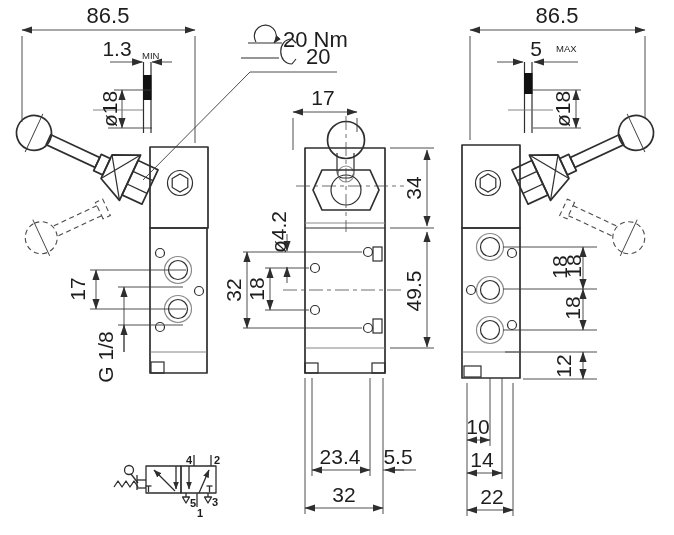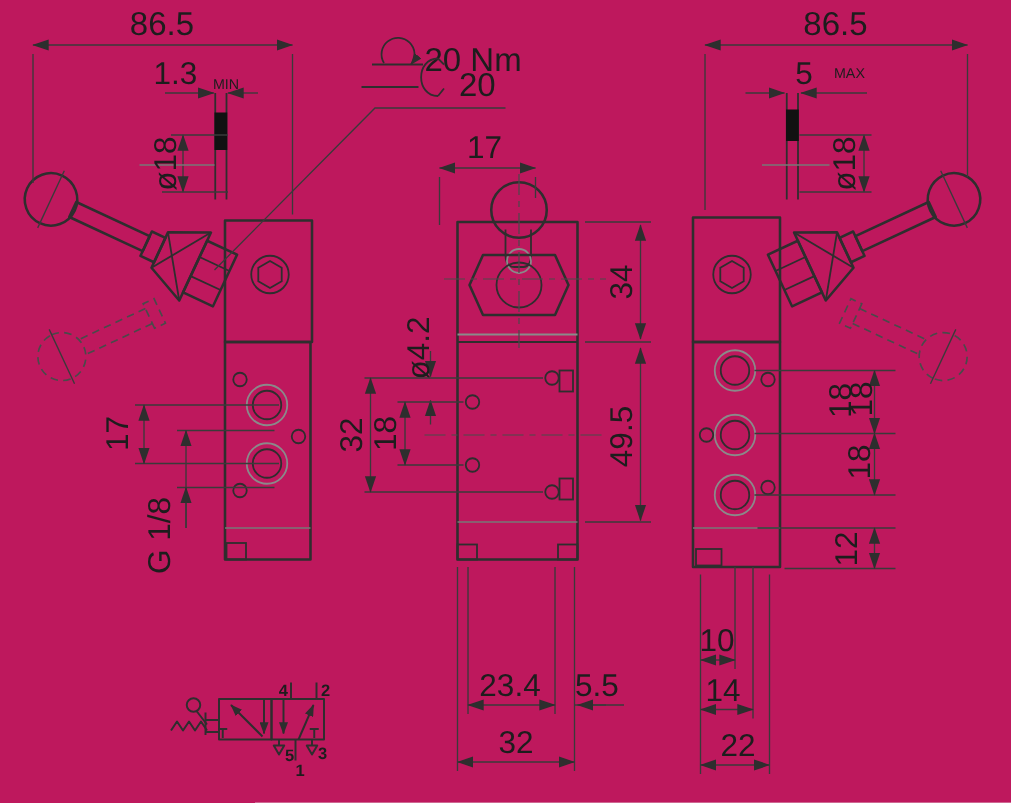--- a/index.html
+++ b/index.html
@@ -1,17 +1,17 @@
 <!DOCTYPE html>
 <html><head>
 <meta charset="utf-8">
 <style>
   html,body{margin:0;padding:0;}
   body{background:#ebebeb;font-family:"Liberation Sans", sans-serif;}
-  .stage{position:relative;width:674px;height:535px;background:#be185d;overflow:hidden;}
+  .stage{position:relative;width:674px;height:535px;background:#ffffff;overflow:hidden;}
   svg{display:block;}
   .ol{stroke:#2e2e2e;stroke-width:1.7;fill:none;stroke-linejoin:round;}
   .ol2{stroke:#2e2e2e;stroke-width:1.2;fill:none;}
   .lt{stroke:#8a8a8a;stroke-width:1.2;fill:none;}
   .thin{stroke:#3a3a3a;stroke-width:0.9;fill:none;}
   .xlt{stroke:#777;stroke-width:0.9;fill:none;}
   .cl{stroke:#4a4a4a;stroke-width:0.8;fill:none;stroke-dasharray:14 4 4 4;}
   .dash{stroke:#4a4a4a;stroke-width:1.1;fill:none;stroke-dasharray:5 3.5;}
   .sym{stroke:#2e2e2e;stroke-width:1.3;fill:none;stroke-linejoin:round;}
   text{fill:#1d1d1d;}

